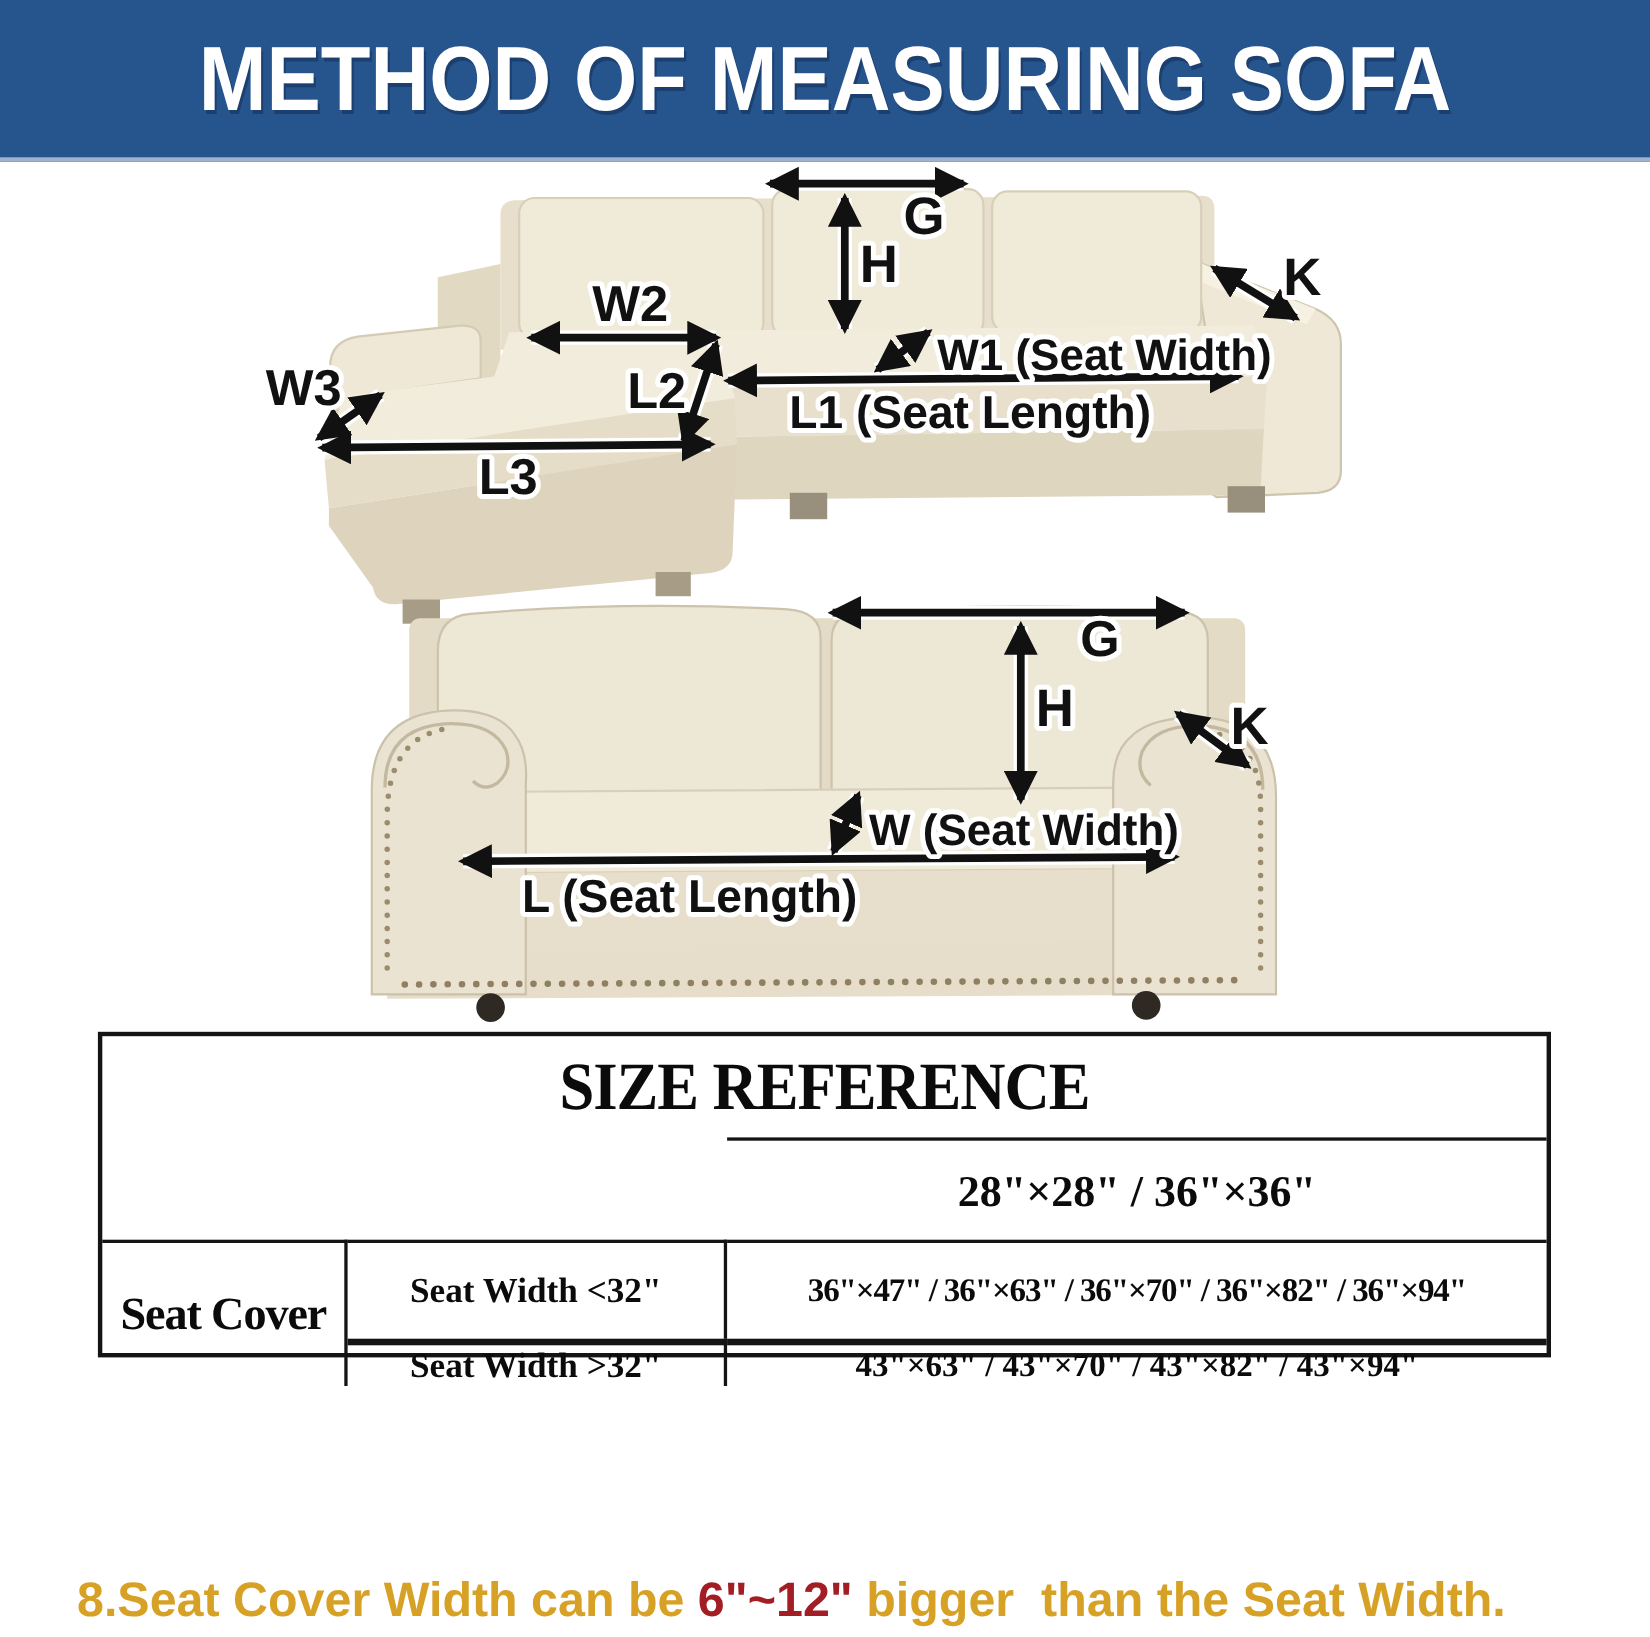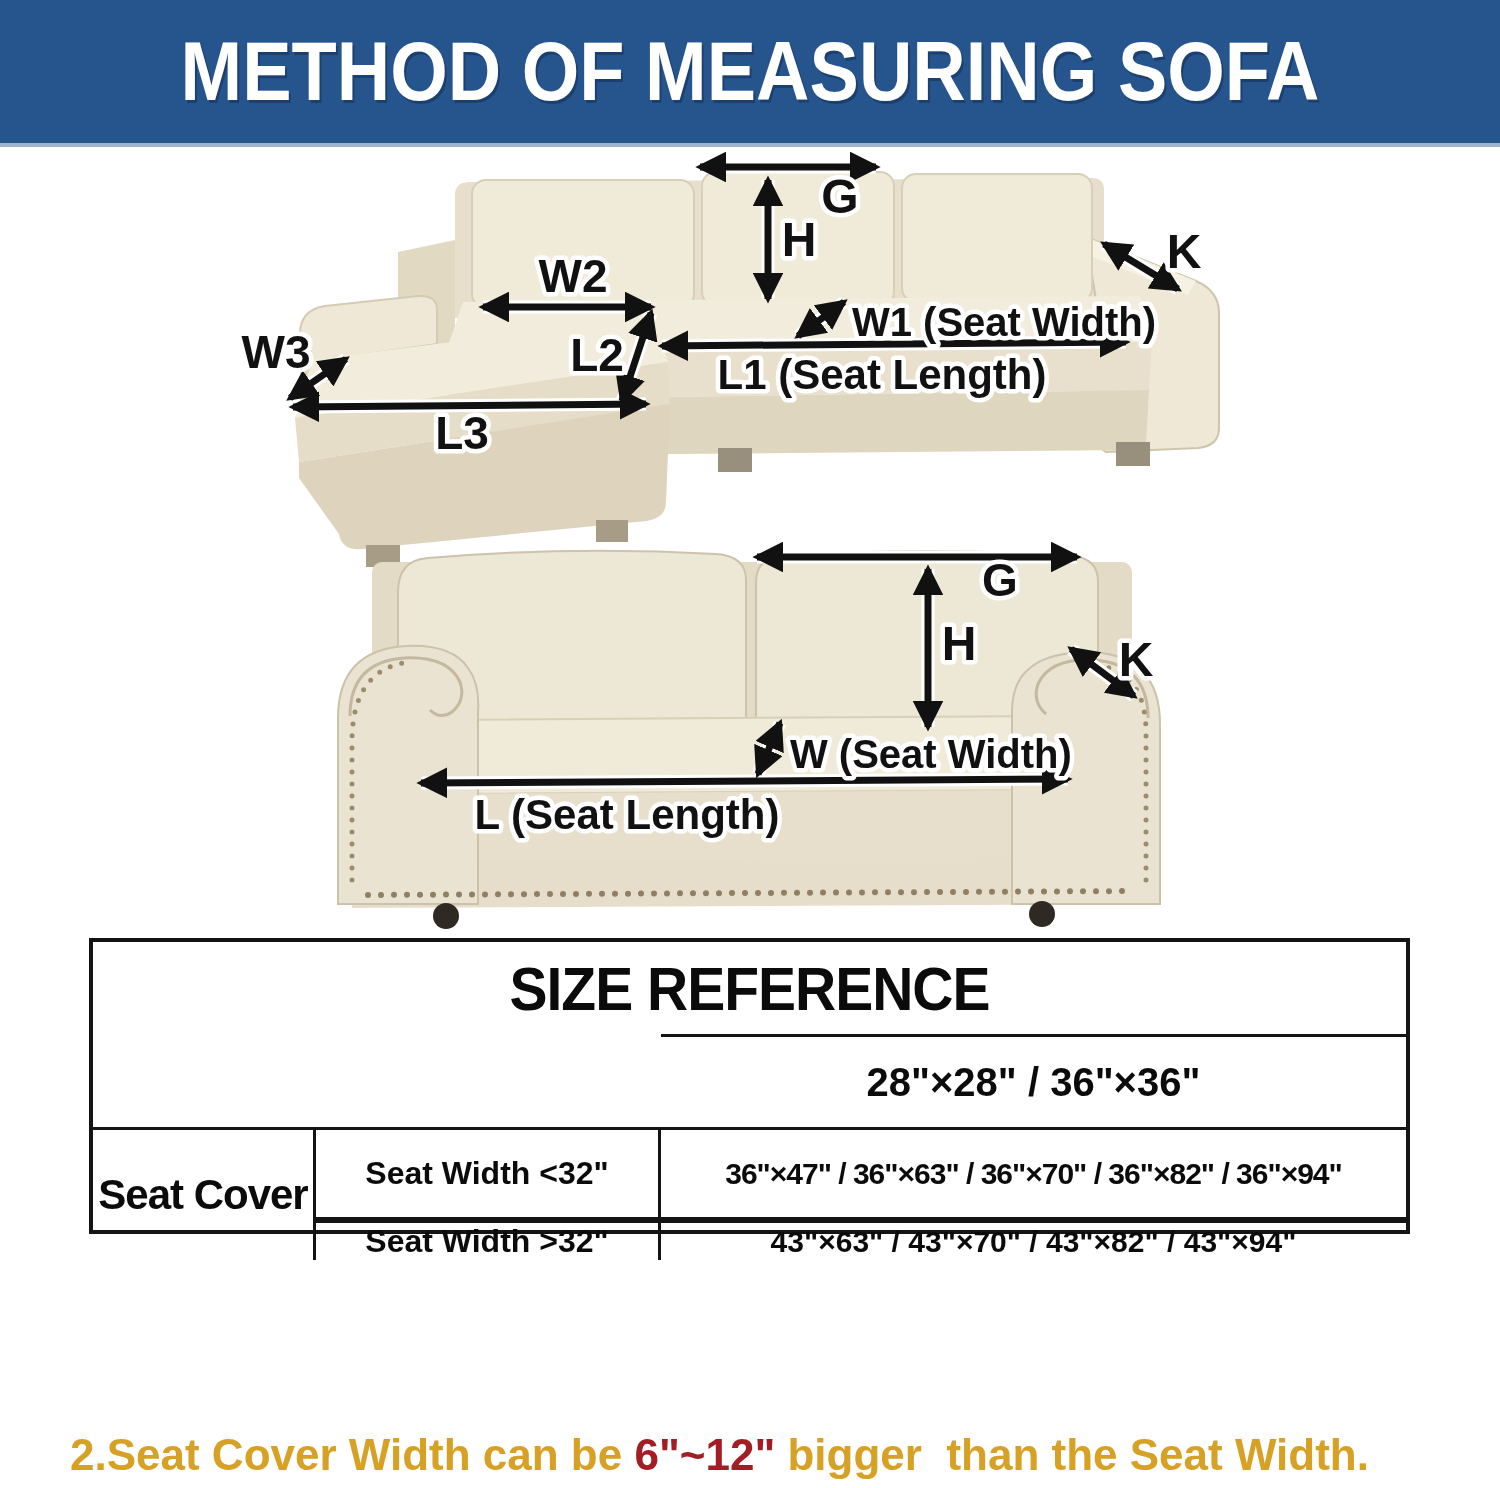--- a/index.html
+++ b/index.html
@@ -15,21 +15,21 @@
   
   #diagram{position:absolute;left:0;top:147px;}
 
   .dim-label{font-family:"Liberation Sans",sans-serif;font-weight:bold;fill:#111;
              stroke:#ffffff;stroke-width:9px;paint-order:stroke;stroke-linejoin:round;}
 
   
   .size-table{position:absolute;left:89px;top:938px;width:1321px;height:296px;
               display:grid;grid-template-columns:223px 345px 1fr;
               grid-template-rows:92px 93px 90px auto;
-              border:4px solid #141414;box-sizing:border-box;background:#fff;color:#0b0b0b;}
+              border:4px solid #141414;box-sizing:border-box;background:#fff;color:#0b0b0b;font-family:Liberation Serif, serif;}
   .size-table>div{display:flex;align-items:center;justify-content:center;
                   box-sizing:border-box;font-weight:bold;text-align:center;}
   .tbl-title{grid-column:1/4;grid-row:1;font-size:57px;letter-spacing:-1px;transform:scaleY(1.08);}
   .tbl-armrest-label{grid-column:1/3;grid-row:2;border-top:3px solid #141414;border-right:3px solid #141414;font-size:40px;}
   .tbl-armrest-value{grid-column:3/4;grid-row:2;border-top:3px solid #141414;font-size:40px;}
   .tbl-seatcover{grid-column:1/2;grid-row:3/5;border-top:3px solid #141414;border-right:3px solid #141414;
                  font-size:42px;letter-spacing:-1px;}
   .tbl-cond-small{grid-column:2/3;grid-row:3;border-top:3px solid #141414;border-right:3px solid #141414;font-size:32px;}
   .tbl-val-small{grid-column:3/4;grid-row:3;border-top:3px solid #141414;font-size:30px;letter-spacing:-1px;}
   .tbl-cond-large{grid-column:2/3;grid-row:4;border-top:6px solid #141414;border-right:3px solid #141414;font-size:32px;}
@@ -172,18 +172,18 @@
     <div class="tbl-title">SIZE REFERENCE</div>
     <div class="tbl-armrest-value">28"×28" / 36"×36"</div>
     <div class="tbl-seatcover">Seat Cover</div>
     <div class="tbl-cond-small">Seat Width &lt;32"</div>
     <div class="tbl-val-small">36"×47" / 36"×63" / 36"×70" / 36"×82" / 36"×94"</div>
     <div class="tbl-cond-large">Seat Width &gt;32"</div>
     <div class="tbl-val-large">43"×63" / 43"×70" / 43"×82" / 43"×94"</div>
   </div>
 
   <div class="notes">
-    <p><span>2.Seat Cover Width can be </span><span class="hl">6"~12"</span><span> bigger  than the Seat Width.</span></p>
+    <p><span>8.Seat Cover Width can be </span><span class="hl">6"~12"</span><span> bigger  than the Seat Width.</span></p>
     
     
   </div>
 
 </div>
 
 </body></html>

